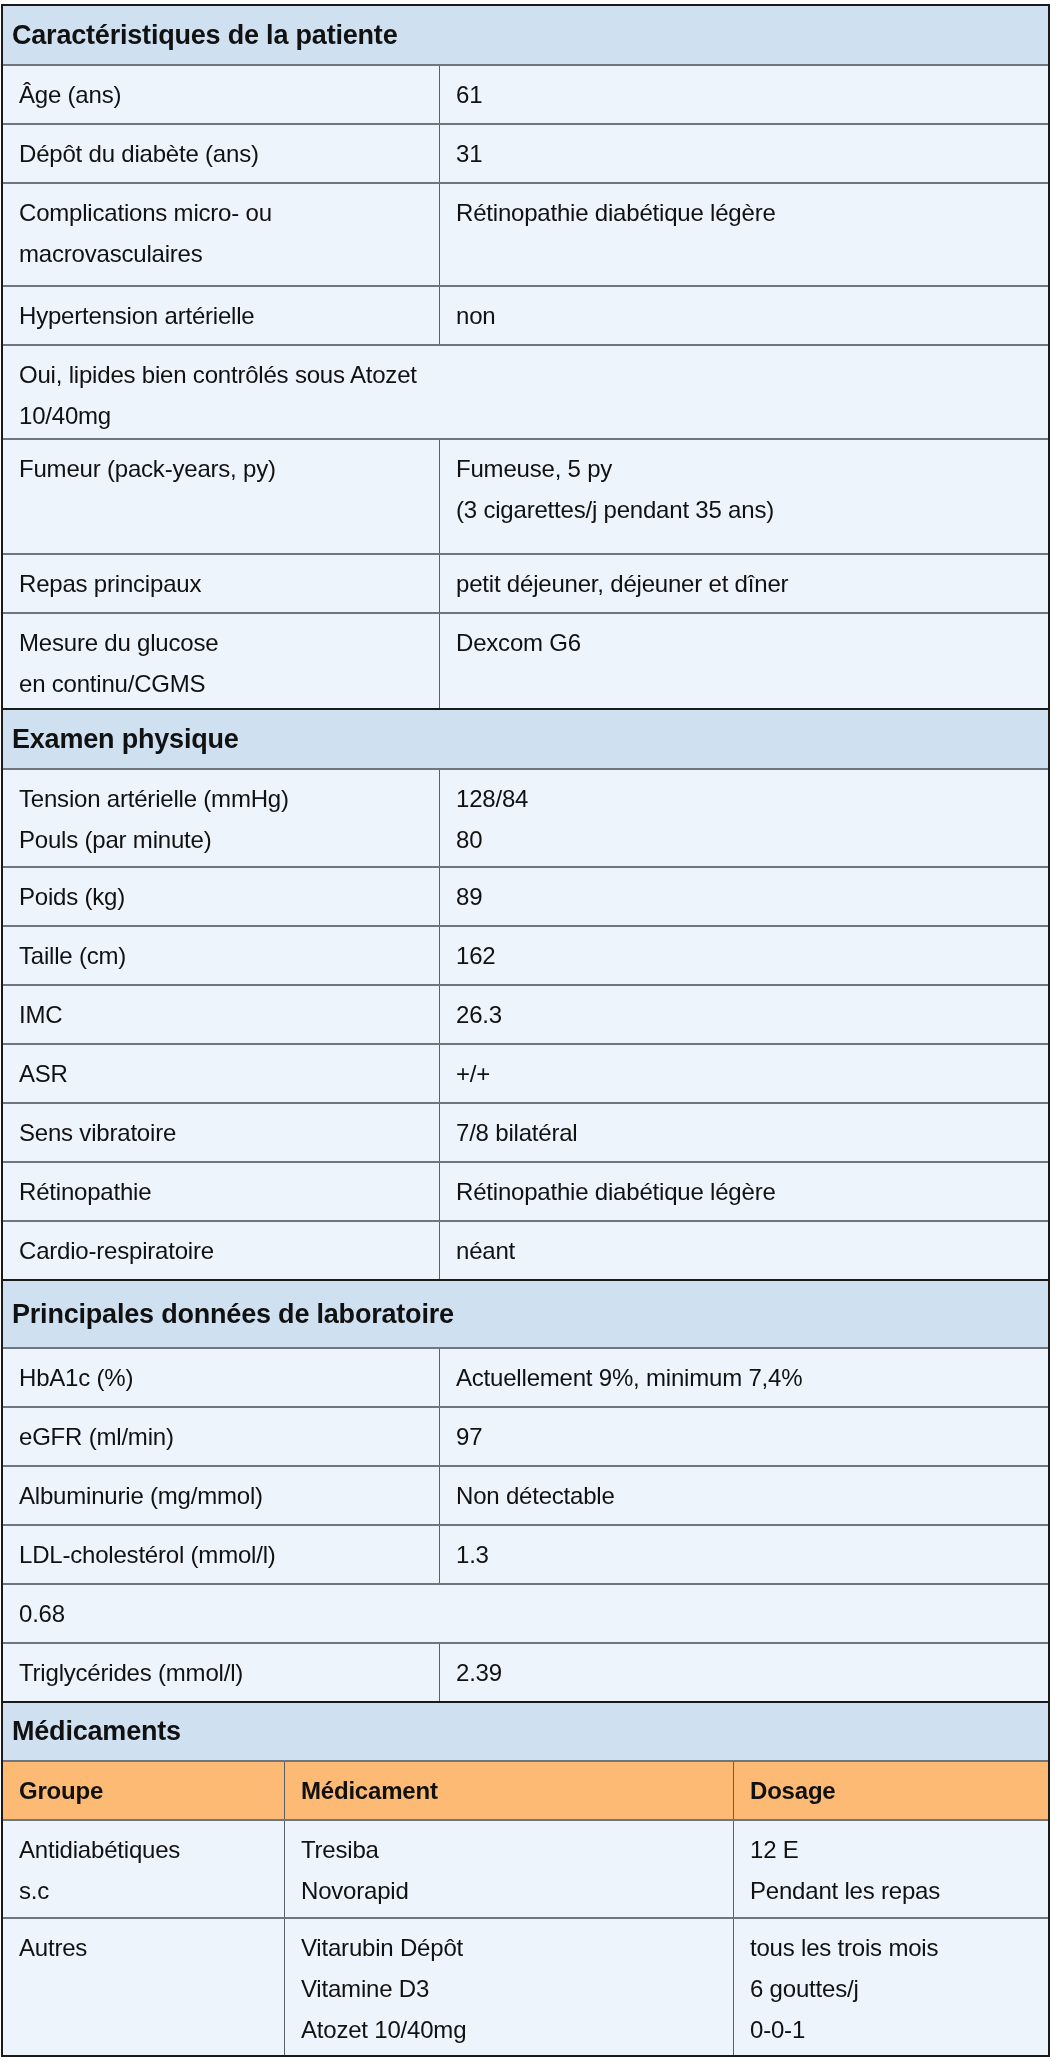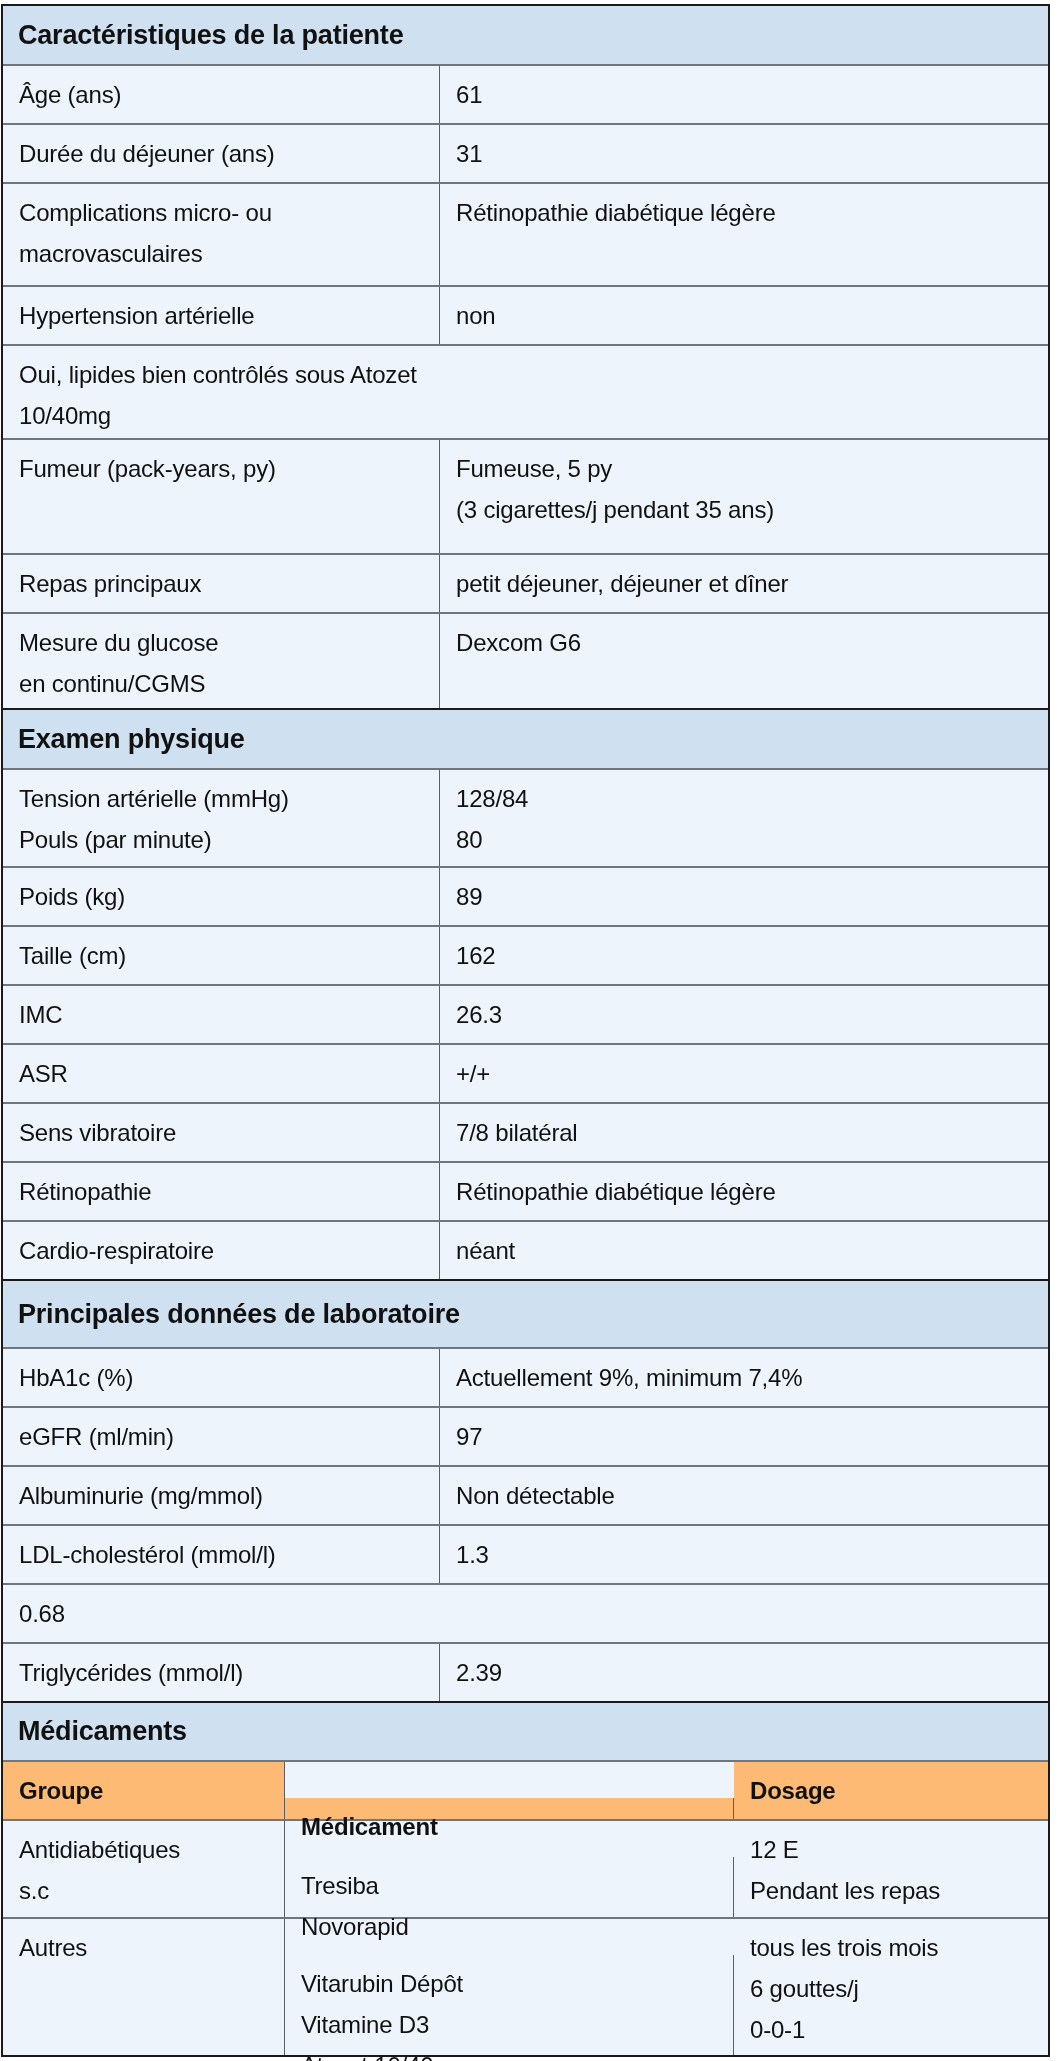--- a/index.html
+++ b/index.html
@@ -3,44 +3,44 @@
   <meta charset="utf-8">
   <style>
     html, body { margin: 0; padding: 0; background: #ffffff; }
     body { width: 1058px; height: 2061px; position: relative; overflow: hidden;
       font-family: "Liberation Sans", "DejaVu Sans", sans-serif; color: #111; }
     .tbl { position: absolute; left: 1px; top: 4px; width: 1049px;
       border: 2px solid #1a1a1a; box-sizing: border-box; background: #eef4fc; }
     .row { display: flex; border-top: 2px solid #6f767d; box-sizing: border-box; }
     .row.first { border-top: none; }
     .sec { background: #cfe0f1; font-weight: bold; font-size: 27px; letter-spacing: -0.2px;
-      padding: 0 15px; display: flex; align-items: center; box-sizing: border-box; }
+      padding: 0 9px; display: flex; align-items: center; box-sizing: border-box; }
     .cell { font-size: 24px; line-height: 41px; padding: 8px 15px 0 16px; box-sizing: border-box;
       letter-spacing: -0.2px; white-space: pre-line; }
     .c1 { width: 437px; border-right: 1px solid #5a6066; flex: none; }
     .c2 { flex: 1; }
     .m1 { width: 282px; border-right: 1px solid #5a6066; flex: none; }
-    .m2 { width: 449px; border-right: 1px solid #5a6066; flex: none; margin-top: 36px; }
+    .m2 { width: 449px; border-right: 1px solid #5a6066; flex: none; }
     .m3 { flex: 1; }
     .mhead .cell { background: #fdba74; font-weight: bold; }
   </style>
 </head>
 <body>
 
 <div class="tbl">
 
   <div class="row first sec" style="height:58px">
     <span>Caractéristiques de la patiente</span>
   </div>
   <div class="row" style="height:59px">
       <div class="cell c1">Âge (ans)</div>
       <div class="cell c2">61</div>
     </div>
   <div class="row" style="height:59px">
-      <div class="cell c1">Durée du déjeuner (ans)</div>
+      <div class="cell c1">Dépôt du diabète (ans)</div>
       <div class="cell c2">31</div>
     </div>
   <div class="row" style="height:103px">
       <div class="cell c1">Complications micro- ou
 macrovasculaires</div>
       <div class="cell c2">Rétinopathie diabétique légère</div>
     </div>
   <div class="row" style="height:59px">
       <div class="cell c1">Hypertension artérielle</div>
       <div class="cell c2">non</div>

